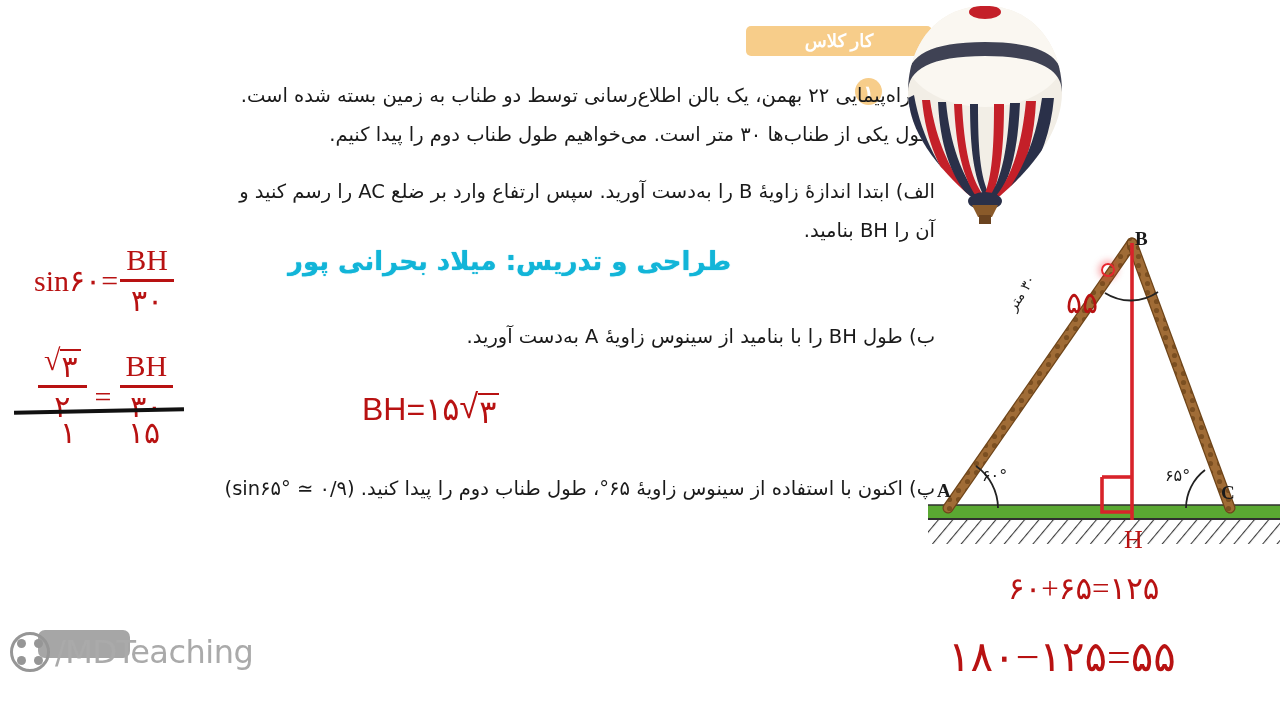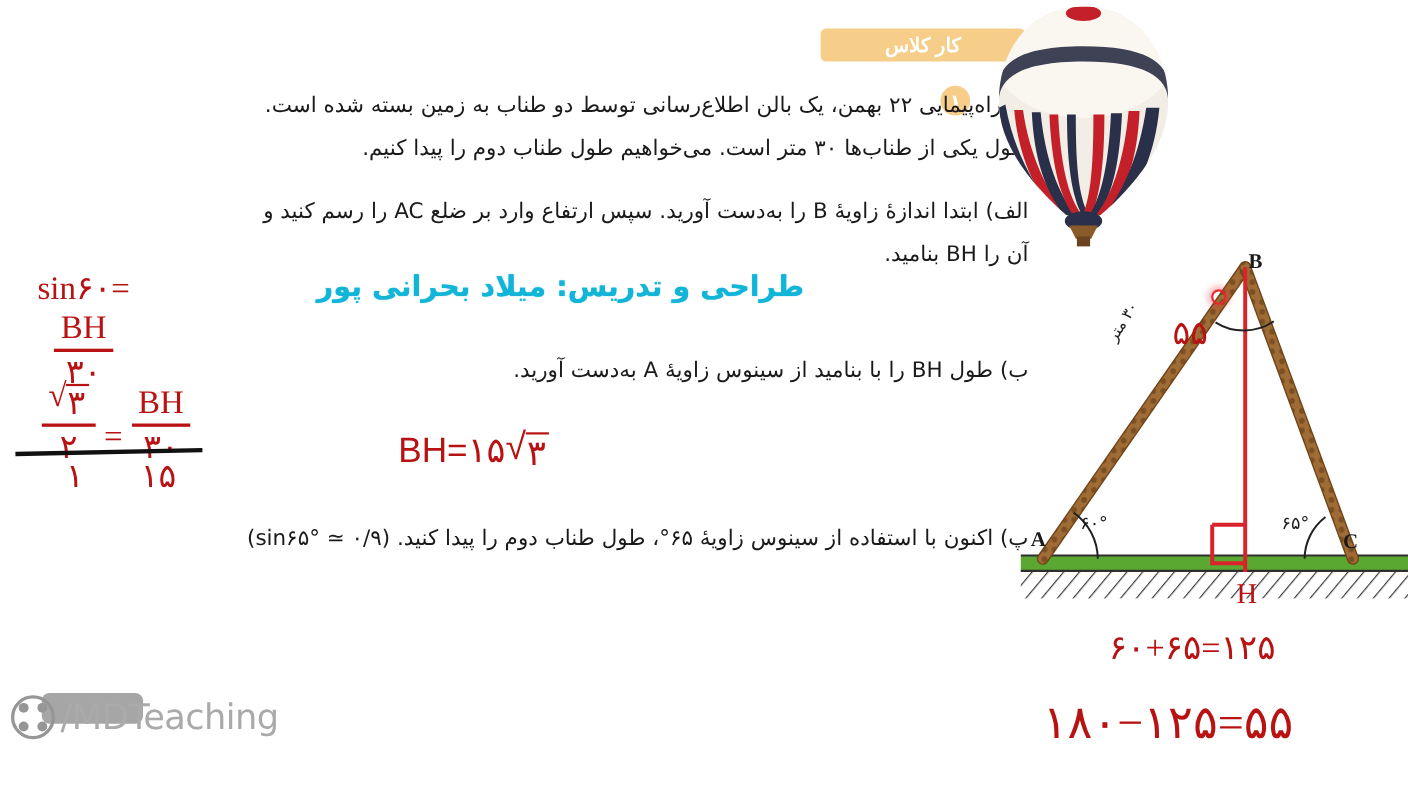--- a/index.html
+++ b/index.html
@@ -11,21 +11,21 @@
   .page{position:absolute;inset:0;}
 
   
   .banner{
     position:absolute;left:746px;top:26px;width:186px;height:30px;
     background:#f7cd8a;border-radius:5px;
     display:flex;align-items:center;justify-content:center;
   }
   .banner-text{
     color:#ffffff;font-weight:bold;font-size:18px;letter-spacing:.5px;
-    direction:rtl;font-family:Liberation Sans, sans-serif;
+    direction:rtl;font-family:Liberation Serif, serif;
   }
 
   
   .rtl{direction:rtl;unicode-bidi:embed;text-align:right;
        font-family:"DejaVu Sans","Liberation Sans",sans-serif;color:#1a1a1a;}
 
   .q-bullet{
     position:absolute;left:855px;top:78px;width:27px;height:27px;border-radius:50%;
     background:#f7cd8a;color:#ffffff;font-size:16px;font-weight:bold;
     display:flex;align-items:center;justify-content:center;
@@ -39,21 +39,21 @@
          font-size:19.5px;line-height:39px;}
 
   .para3{position:absolute;right:345px;top:320px;width:660px;
          font-size:19.5px;line-height:34px;}
 
   .para4{position:absolute;right:345px;top:472px;width:910px;
          font-size:19.5px;line-height:34px;}
 
   .eq1{position:absolute;left:34px;top:244px;font-size:30px;color:#b81212;
        display:flex;align-items:center;gap:2px;
-       font-family:"Liberation Serif","DejaVu Serif",serif;flex-direction:column;}
+       font-family:"Liberation Serif","DejaVu Serif",serif;}
   .frac{display:inline-flex;flex-direction:column;align-items:center;line-height:1.05;text-align:right;}
   .frac .num{padding:0 6px;}
   .frac .bar{height:3px;background:#b81212;width:100%;margin:3px 0;}
   .frac .den{padding:0 6px;}
 
   .eq2{position:absolute;left:38px;top:346px;font-size:30px;color:#b81212;
        display:flex;align-items:flex-start;gap:8px;
        font-family:"Liberation Serif","DejaVu Serif",serif;}
   .eq2 .eqsign{margin-top:34px;font-size:30px;}
   .strike-line{position:absolute;left:14px;top:409px;width:170px;height:4px;

